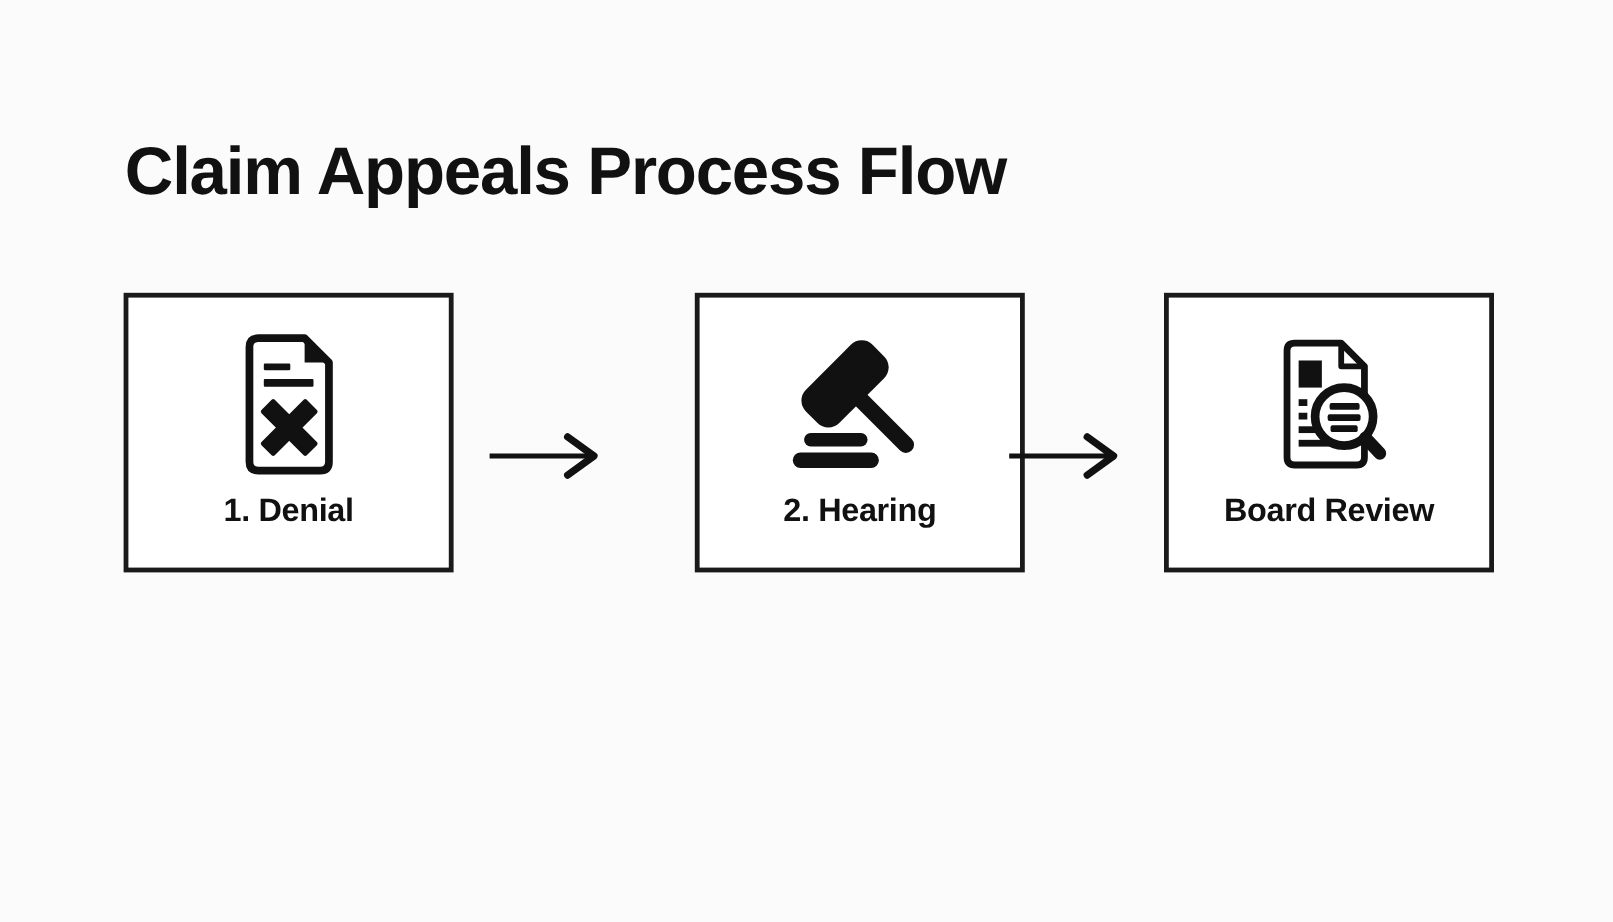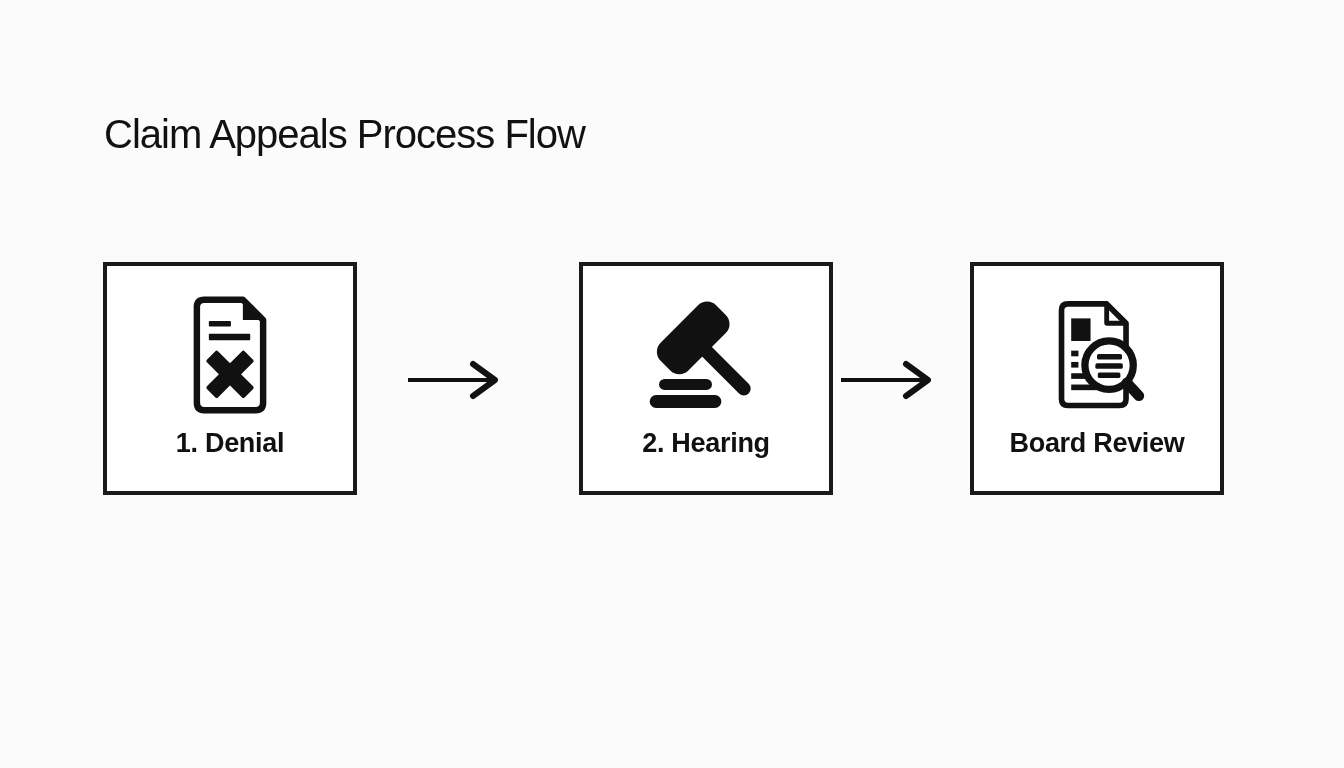--- a/index.html
+++ b/index.html
@@ -17,31 +17,31 @@
   }
   .page {
     position: absolute;
     inset: 0;
   }
   .title {
     position: absolute;
     left: 104px;
     top: 112px;
     margin: 0;
-    font-size: 40px;
-    font-weight: normal;
+    font-size: 56px;
+    font-weight: bold;
     letter-spacing: -1px;
     line-height: 1.1;
     color: var(--ink, #111111);
     white-space: nowrap;
   }
   .step {
     position: absolute;
-    top: 262px;
-    width: 254px;
+    top: 244px;
+    width: 275px;
     height: 233px;
     background: var(--box-background, #ffffff);
     border: 4px solid var(--box-border, #1a1a1a);
     box-sizing: border-box;
   }
   .step-1 { left: 103px; }
   .step-2 { left: 537px; margin-left: 42px; }
   .step-3 { left: 970px; }
   .icon-wrap {
     position: absolute;

